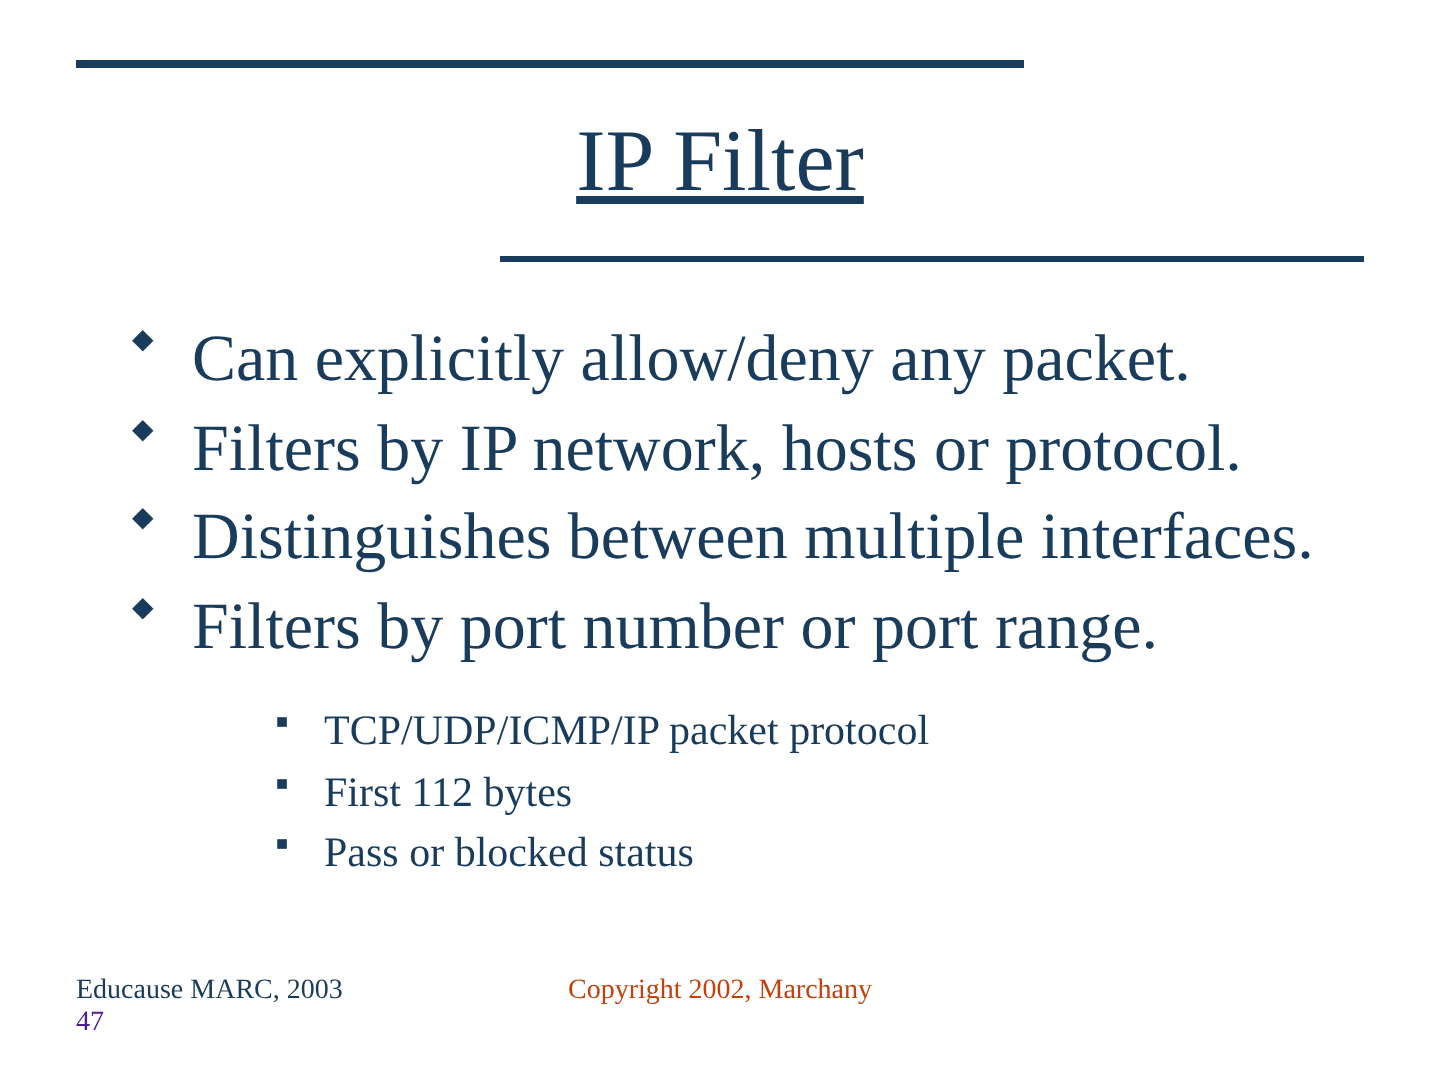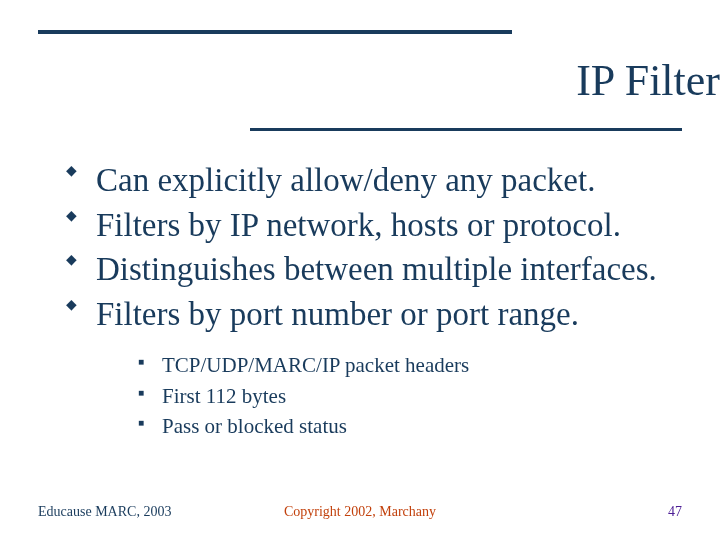--- a/index.html
+++ b/index.html
@@ -17,24 +17,25 @@
     left: 38px;
     width: 474px;
     height: 4px;
     background: #193b5c;
   }
   .title {
     position: absolute;
     top: 55px;
     left: 0;
     width: 720px;
-    text-align: right;
+    text-align: center;
     font-size: 44px;
     color: #193b5c;
     font-weight: normal;
+    text-decoration: underline;
   }
   .mid-rule {
     position: absolute;
     top: 128px;
     left: 250px;
     width: 432px;
     height: 3px;
     background: #193b5c;
   }
   .content {
@@ -81,20 +82,21 @@
   }
   .footer {
     position: absolute;
     bottom: 20px;
     left: 38px;
     right: 38px;
     display: flex;
     justify-content: space-between;
     align-items: baseline;
     font-size: 14px;
+    flex-direction: column;
   }
   .footer-left { color: #193b5c; }
   .footer-center {
     color: #c2410c;
     position: absolute;
     left: 50%;
     transform: translateX(-50%);
   }
   .footer-right { color: #4c1d95; }
 </style>
@@ -108,21 +110,21 @@
 <div class="mid-rule"></div>
 
 <div class="content">
   <ul class="main-list">
     <li>Can explicitly allow/deny any packet.</li>
     <li>Filters by IP network, hosts or protocol.</li>
     <li>Distinguishes between multiple interfaces.</li>
     <li>Filters by port number or port range.</li>
   </ul>
   <ul class="sub-list">
-    <li>TCP/UDP/MARC/IP packet headers</li>
+    <li>TCP/UDP/ICMP/IP packet protocol</li>
     <li>First 112 bytes</li>
     <li>Pass or blocked status</li>
   </ul>
 </div>
 
 <div class="footer">
   <span class="footer-left">Educause MARC, 2003</span>
   <span class="footer-center">Copyright 2002, Marchany</span>
   <span class="footer-right">47</span>
 </div>

